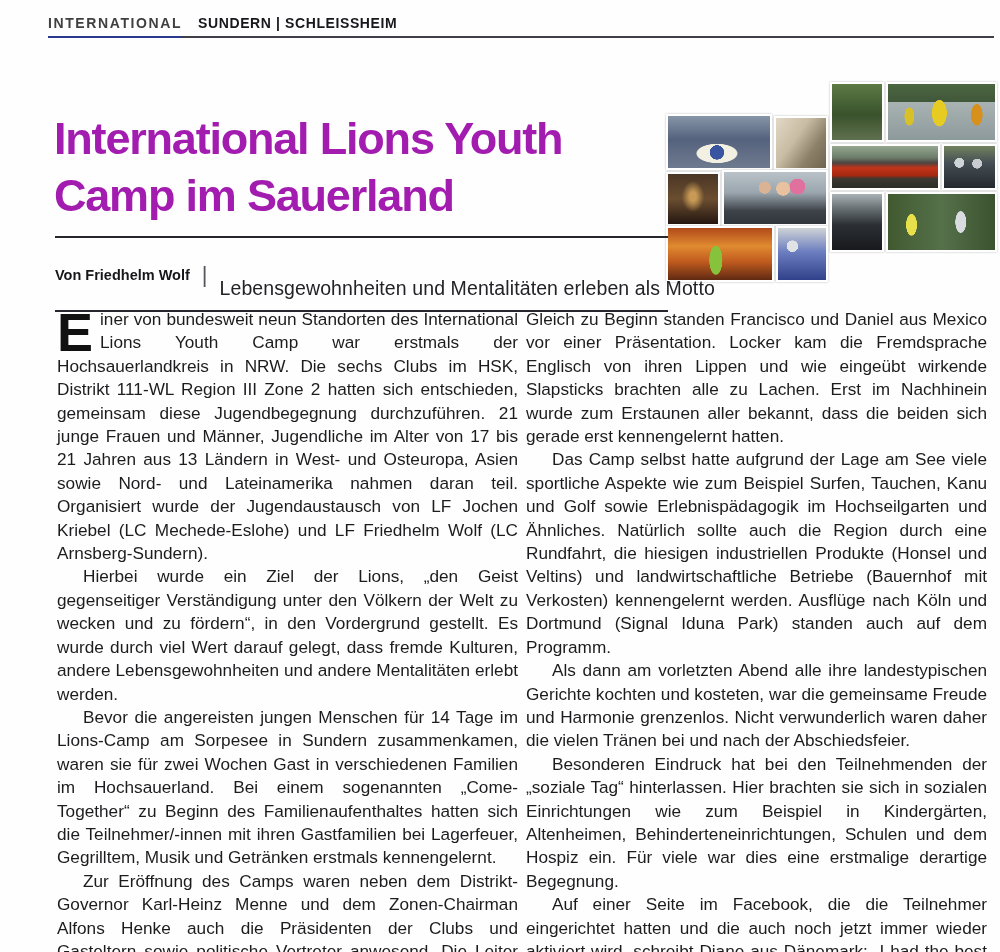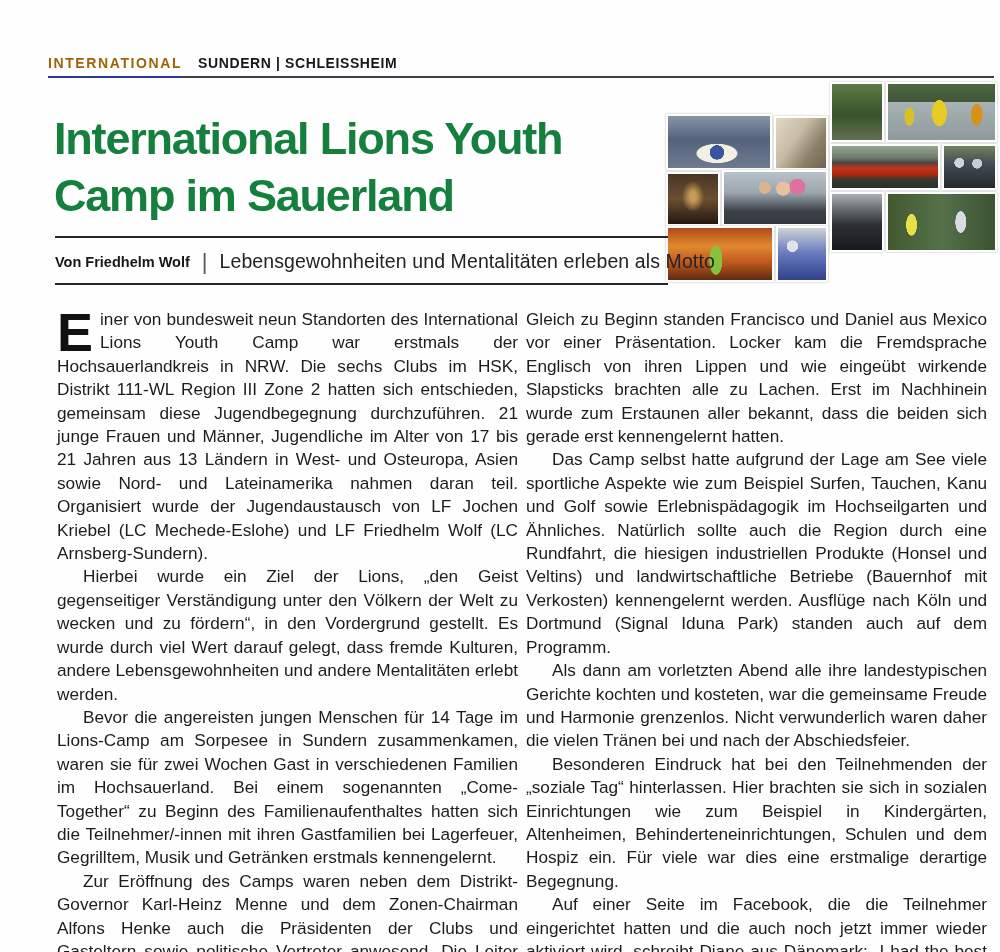--- a/index.html
+++ b/index.html
@@ -14,46 +14,46 @@
   .page{position:absolute;inset:0;background:#fefefe;}
 
   
   .kicker{
     position:absolute;left:48px;top:15px;width:946px;
     display:flex;align-items:baseline;gap:16px;
     border-bottom:2.5px solid #3f3f4a;
     padding-bottom:5px;
   }
   .kicker-section{
-    color:#a16207;font-weight:bold;font-size:14px;letter-spacing:1.6px;
+    color:#404040;font-weight:bold;font-size:14px;letter-spacing:1.6px;
     border-bottom:2.5px solid #2b3990;
     margin-bottom:-7.5px;padding-bottom:5px;
   }
   .kicker-sub{
-    color:#17171c;font-weight:bold;font-size:14px;letter-spacing:0.6px;margin-top:40px;
+    color:#17171c;font-weight:bold;font-size:14px;letter-spacing:0.6px;
   }
 
   
   .headline{
     position:absolute;left:54px;top:80px;width:620px;
     font-size:45px;font-weight:700;line-height:57px;
-    letter-spacing:-1.2px;color:#15803d;
+    letter-spacing:-1.2px;color:#a21caf;
     white-space:pre-line;
   }
 
   
   .byline{
     position:absolute;left:55px;top:236px;width:613px;
     border-top:2px solid #26262c;border-bottom:2px solid #26262c;
     padding:12px 0 10px 0;
     display:flex;align-items:center;gap:12px;
   }
   .byline-author{font-size:14.5px;font-weight:bold;color:#17171a;white-space:nowrap;}
   .byline-sep{font-size:22px;font-weight:300;color:#55555c;line-height:1;}
-  .byline-sub{font-size:19.5px;color:#232327;letter-spacing:0.1px;white-space:nowrap;}
+  .byline-sub{font-size:19.5px;color:#232327;letter-spacing:0.1px;white-space:nowrap;margin-top:27px;}
 
   
   .collage{position:absolute;left:660px;top:76px;width:340px;height:212px;}
   .ph{position:absolute;box-sizing:border-box;border:2px solid #fff;box-shadow:0 0 2px rgba(60,60,60,.35);}
   .ph-flag{left:6px;top:38px;width:106px;height:56px;background:
     radial-gradient(circle 8px at 48% 70%, #3a55a0 88%, rgba(0,0,0,0) 92%),
     radial-gradient(ellipse 34px 16px at 48% 72%, #f2f0e2 58%, rgba(0,0,0,0) 62%),
     linear-gradient(180deg,#8795a8 0%,#55627d 45%,#6e7a8e 100%);}
   .ph-wall{left:114px;top:40px;width:54px;height:54px;background:
     linear-gradient(125deg,#e2d8c6 0%,#c9bca4 40%,#8d8068 70%,#6f6450 100%);}

